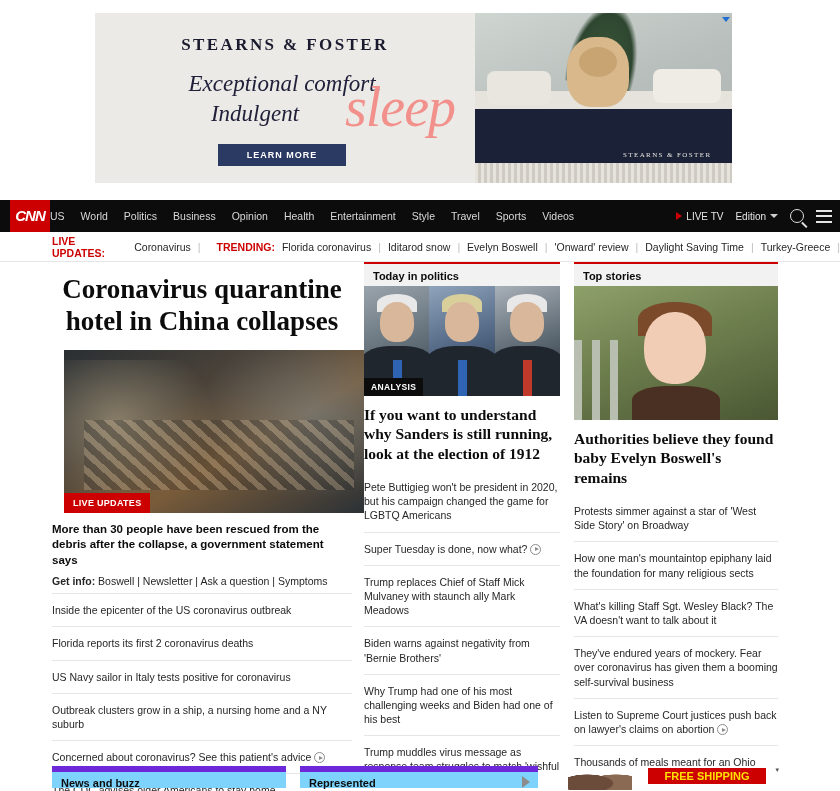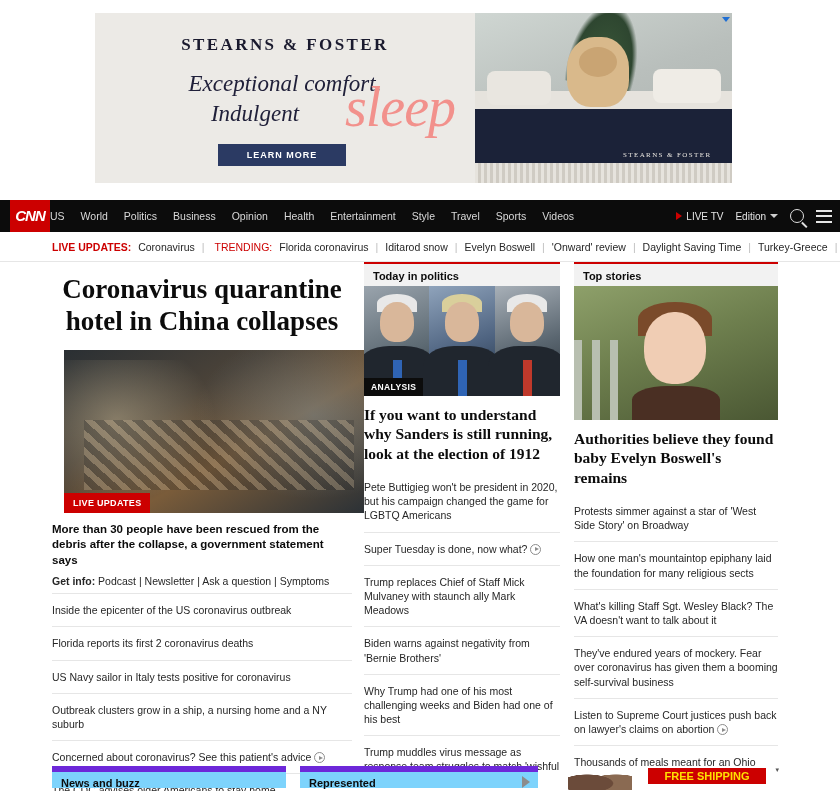--- a/index.html
+++ b/index.html
@@ -126,21 +126,21 @@
 
   
   .ticker {
     position: absolute; left: 0; top: 232px; width: 840px; height: 30px;
     border-bottom: 1px solid #e6e6e6; background: #fff;
     display: flex; align-items: center; padding-left: 52px; gap: 0;
     font-size: 10.5px;
   }
   .tk-live { color: #cc0000; font-weight: bold; }
   .tk-link { color: #262626; padding: 0 7px; white-space: nowrap; }
-  .tk-trending { color: #cc0000; font-weight: normal; padding-left: 10px; }
+  .tk-trending { color: #cc0000; font-weight: bold; padding-left: 16px; }
   .tk-sep { color: #bdbdbd; }
 
   
   .main { position: absolute; left: 0; top: 262px; width: 840px; }
   .col-lead { position: absolute; left: 52px; top: 0; width: 300px; }
   .col-mid { position: absolute; left: 364px; top: 0; width: 196px; }
   .col-right { position: absolute; left: 574px; top: 0; width: 204px; }
 
   .lead-headline {
     font-family: "Liberation Serif", serif;
@@ -333,21 +333,21 @@
       <div class="lead-headline">Coronavirus quarantine hotel in China collapses</div>
       <div class="lead-img">
         <div class="dbg1"></div>
         <div class="dbg2"></div>
         <div class="rub"></div>
         <div class="live-badge">LIVE UPDATES</div>
       </div>
       <div class="lead-sub">More than 30 people have been rescued from the debris after the collapse, a government statement says</div>
       <div class="getinfo">
         <b>Get info:</b>
-        <a>Podcast</a> |
+        <a>Boswell</a> |
         <a>Newsletter</a> |
         <a>Ask a question</a> |
         <a>Symptoms</a>
       </div>
       <div class="lead-list">
         <div class="li"><span>Inside the epicenter of the US coronavirus outbreak</span></div>
         <div class="li"><span>Florida reports its first 2 coronavirus deaths</span></div>
         <div class="li"><span>US Navy sailor in Italy tests positive for coronavirus</span></div>
         <div class="li"><span>Outbreak clusters grow in a ship, a nursing home and a NY suburb</span></div>
         <div class="li"><span>Concerned about coronavirus? See this patient's advice</span><span class="play-ic"></span></div>

